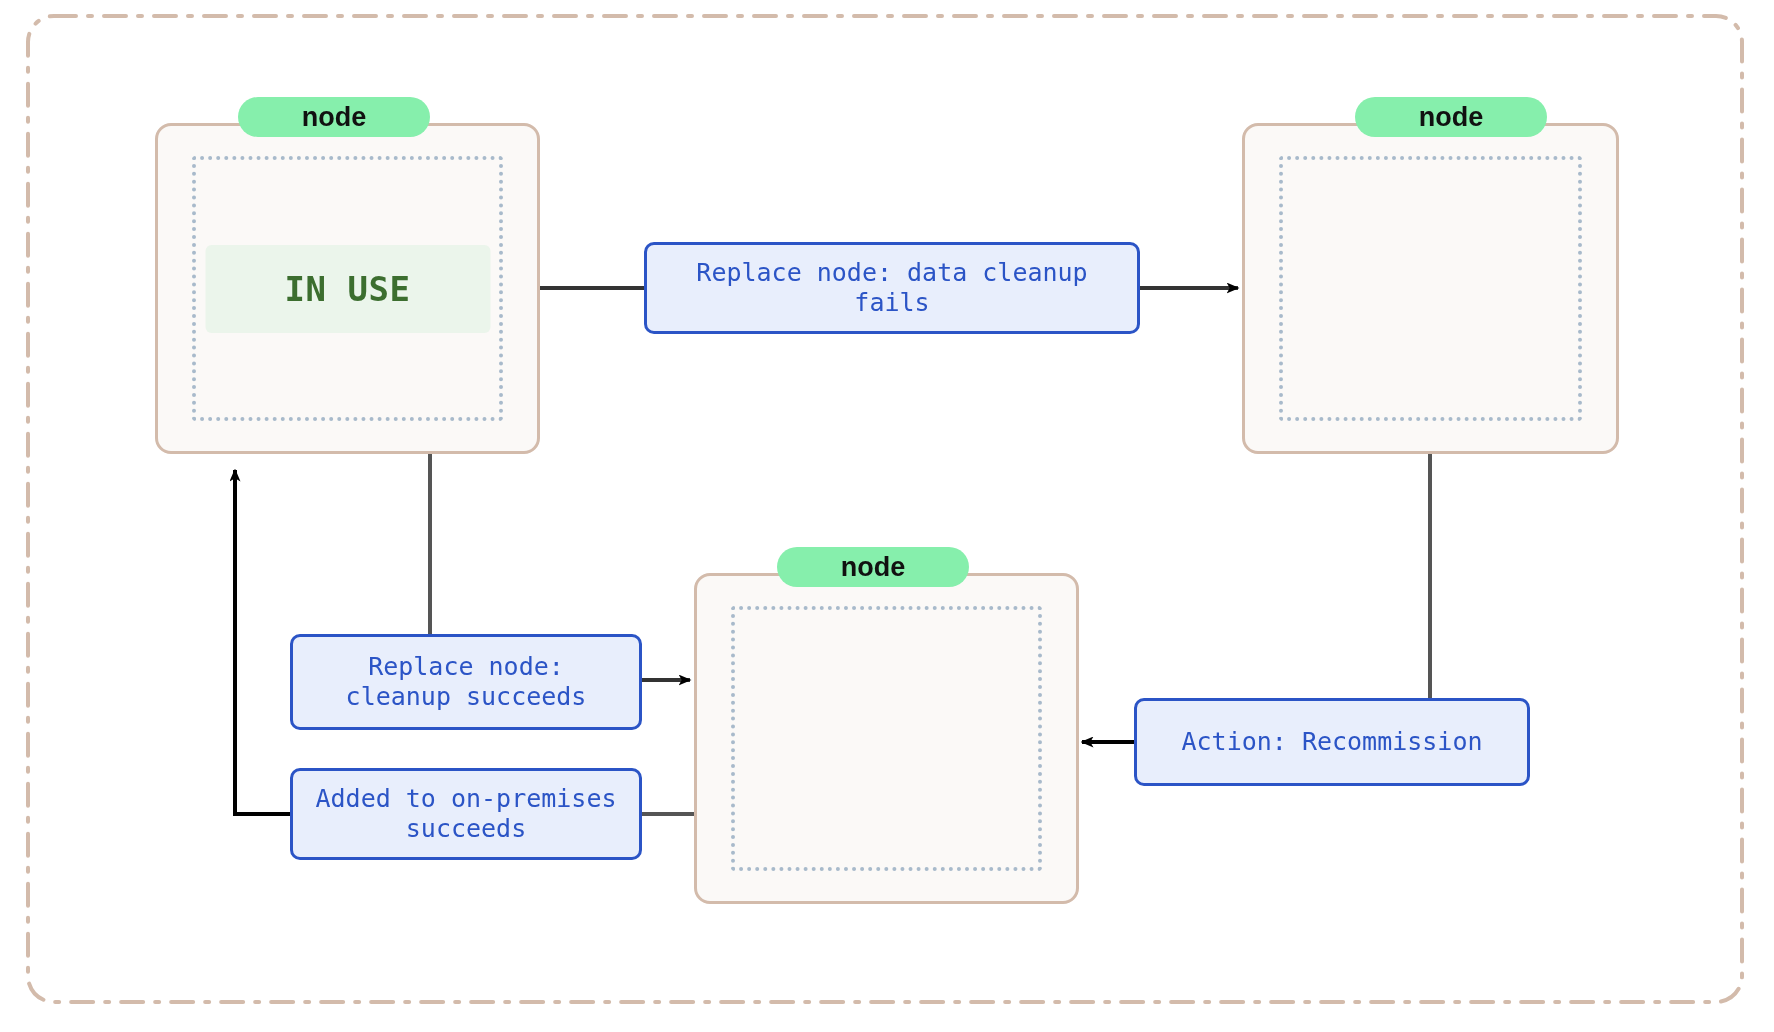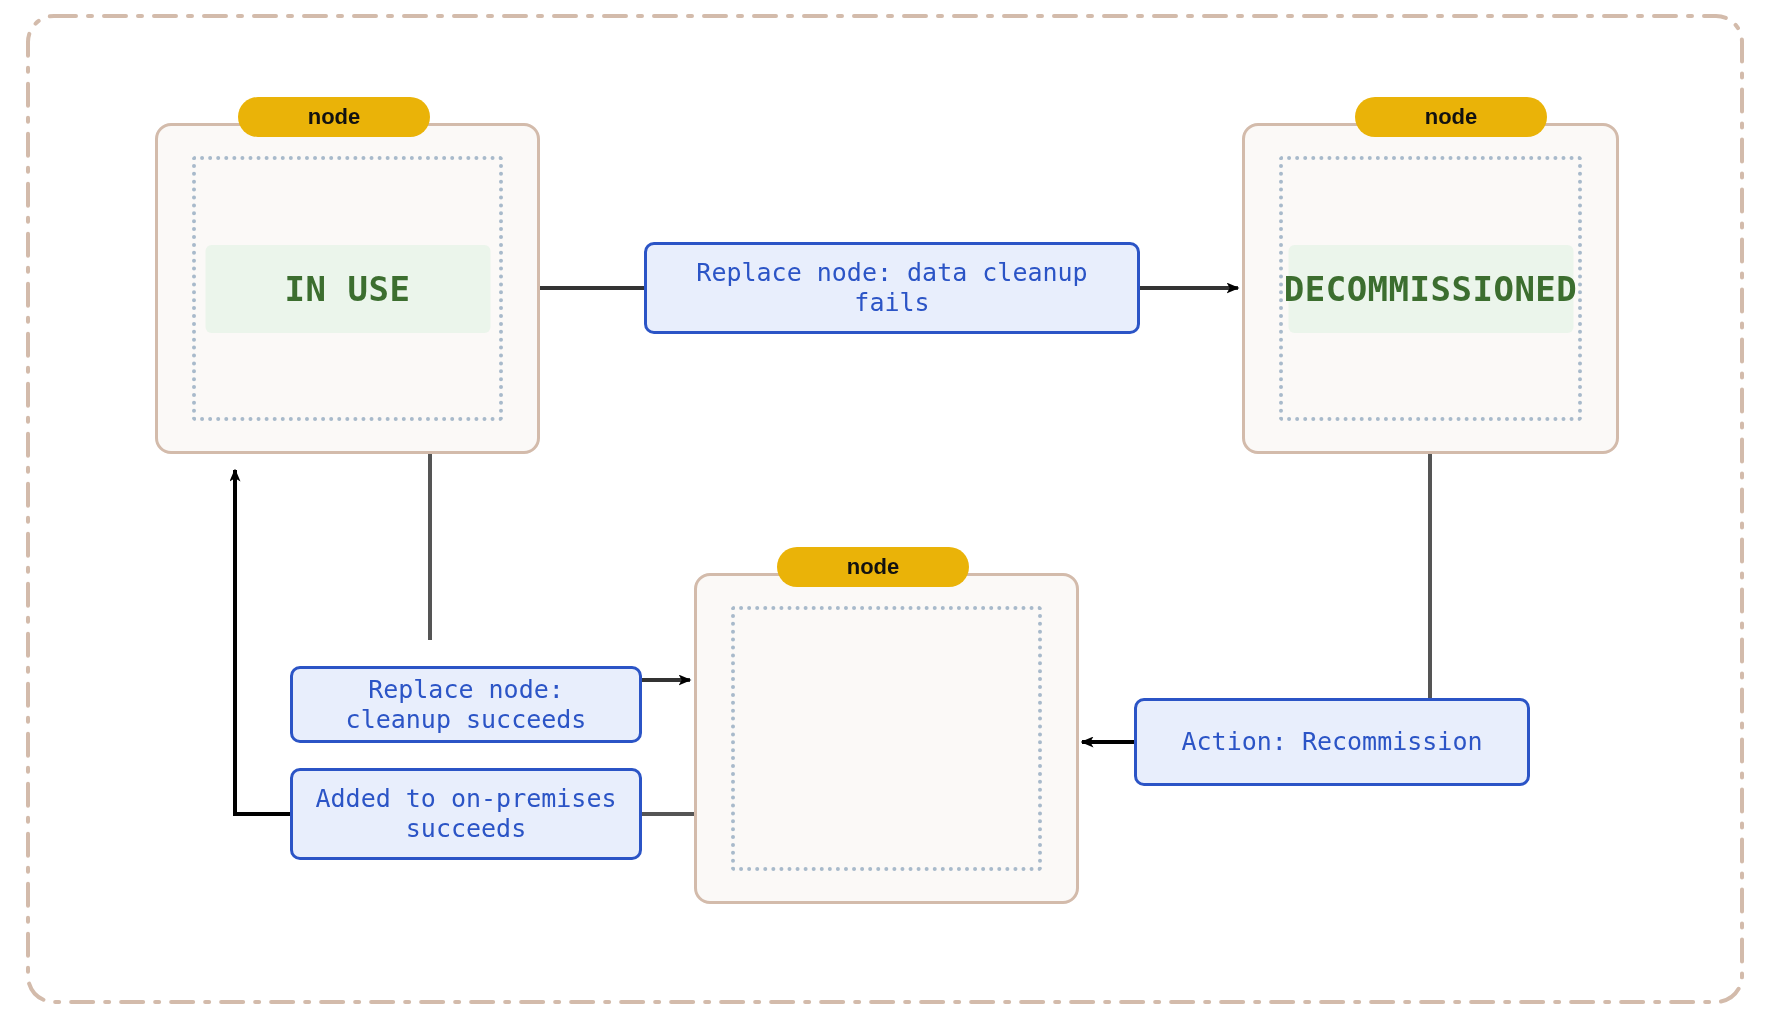--- a/index.html
+++ b/index.html
@@ -43,25 +43,25 @@
     box-sizing: border-box;
     border: 4px dotted #a8bacb;
     border-radius: 4px;
   }
   .node-pill {
     position: absolute;
     top: -29px;
     height: 40px;
     line-height: 40px;
     padding: 0 26px;
-    background: #eab308;
+    background: #86efac;
     border-radius: 20px;
     font-family: "Liberation Sans", sans-serif;
     font-weight: bold;
-    font-size: 22px;
+    font-size: 27px;
     color: #111111;
     text-align: center;
     white-space: nowrap;
   }
   .state-chip {
     position: absolute;
     left: 50%;
     top: 50%;
     transform: translate(-50%, -50%);
     background: #ebf5eb;
@@ -126,32 +126,31 @@
 
   <div class="state-node" style="left:155px; top:123px; width:385px; height:331px;">
     <div class="node-pill" style="left:80px; width:140px;">node</div>
     <div class="node-inner"></div>
     <div class="state-chip" style="width:285px; height:88px;">IN USE</div>
   </div>
 
   <div class="state-node" style="left:1242px; top:123px; width:377px; height:331px;">
     <div class="node-pill" style="left:110px; width:140px;">node</div>
     <div class="node-inner"></div>
-    <div class="state-chip" style="width:285px; height:88px;">DECOMMISSIONED</div>
   </div>
 
   <div class="state-node" style="left:694px; top:573px; width:385px; height:331px;">
     <div class="node-pill" style="left:80px; width:140px;">node</div>
     <div class="node-inner"></div>
   </div>
 
   <div class="edge-label" style="left:644px; top:242px; width:496px; height:92px;">Replace node: data cleanup
 fails</div>
 
-  <div class="edge-label" style="left:290px; top:634px; width:352px; height:77px;margin-top:32px;">Replace node:
+  <div class="edge-label" style="left:290px; top:634px; width:352px; height:96px;">Replace node:
 cleanup succeeds</div>
 
   <div class="edge-label" style="left:290px; top:768px; width:352px; height:92px;">Added to on-premises
 succeeds</div>
 
   <div class="edge-label" style="left:1134px; top:698px; width:396px; height:88px;">Action: Recommission</div>
 
 </div>
 
 </body></html>

